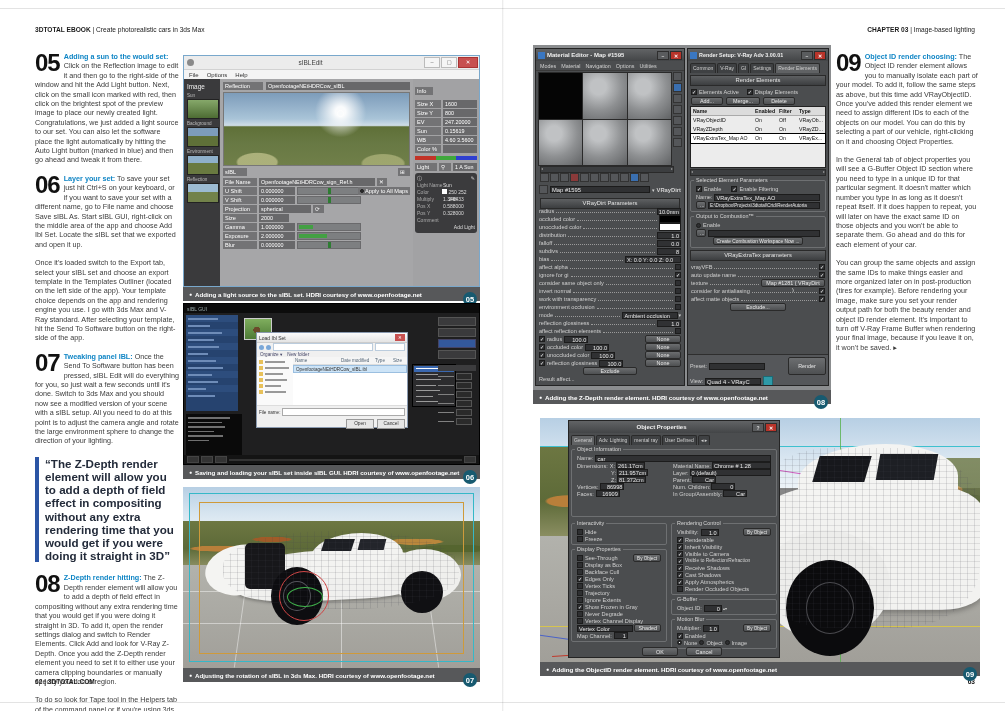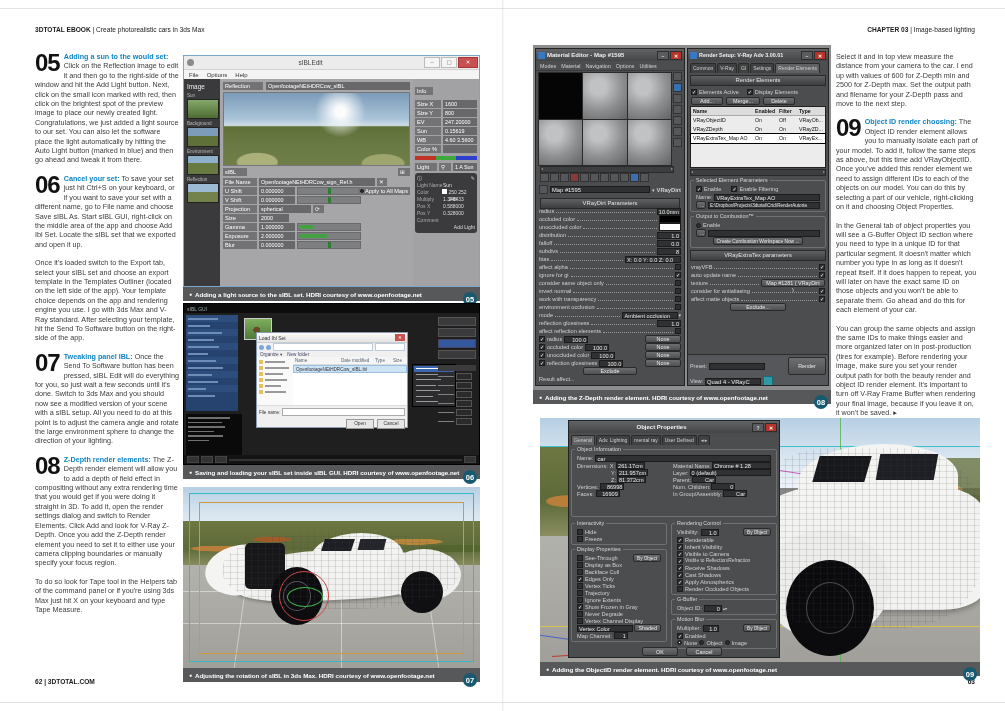--- a/index.html
+++ b/index.html
@@ -185,32 +185,33 @@
   <div class="footer" style="right:30px;">63</div>
 
   <div class="col" style="left:35px;top:52px;">
     <div class="step">
       <span class="stepnum">05</span>
       <span class="stephead">Adding a sun to the would set:</span>
       <span>Click on the Reflection image to edit it and then go to the right-side of the window and hit the Add Light button. Next, click on the small icon marked with red, then click on the brightest spot of the preview image to place our newly created light. Congratulations, we just added a light source to our set. You can also let the software place the light automatically by hitting the Auto Light button (marked in blue) and then go ahead and tweak it from there.</span>
     </div>
     <div class="step">
       <span class="stepnum">06</span>
-      <span class="stephead">Cancel your set:</span>
+      <span class="stephead">Layer your set:</span>
       <span>To save your set just hit Ctrl+S on your keyboard, or if you want to save your set with a different name, go to File name and choose Save sIBL As. Start sIBL GUI, right-click on the middle area of the app and choose Add Ibl Set. Locate the sIBL set that we exported and open it up.</span>
     </div>
     <div class="para">Once it's loaded switch to the Export tab, select your sIBL set and choose an export template in the Templates Outliner (located on the left side of the app). Your template choice depends on the app and rendering engine you use. I go with 3ds Max and V-Ray standard. After selecting your template, hit the Send To Software button on the right-side of the app.</div>
     <div class="step">
       <span class="stepnum">07</span>
       <span class="stephead">Tweaking panel IBL:</span>
       <span>Once the Send To Software button has been pressed, sIBL Edit will do everything for you, so just wait a few seconds until it's done. Switch to 3ds Max and you should now see a modified version of your scene with a sIBL setup. All you need to do at this point is to adjust the camera angle and rotate the large environment sphere to change the direction of your lighting.</span>
     </div>
+    <div class="quote">“The Z-Depth render element will allow you to add a depth of field effect in compositing without any extra rendering time that you would get if you were doing it straight in 3D”</div>
     <div class="step">
       <span class="stepnum">08</span>
-      <span class="stephead">Z-Depth render elements:</span>
+      <span class="stephead">Z-Depth render hitting:</span>
       <span>The Z-Depth render element will allow you to add a depth of field effect in compositing without any extra rendering time that you would get if you were doing it straight in 3D. To add it, open the render settings dialog and switch to Render Elements. Click Add and look for V-Ray Z-Depth. Once you add the Z-Depth render element you need to set it to either use your camera clipping boundaries or manually specify your focus region.</span>
     </div>
     <div class="para">To do so look for Tape tool in the Helpers tab of the command panel or if you're using 3ds Max just hit X on your keyboard and type Tape Measure.</div>
   </div>
 
   <div class="fig" id="fig05" style="left:183px;top:55px;width:297px;height:246px;">
     <div class="figimg">
       <div class="wl8">
         <div class="tb8">
           <span class="appico"></span>
@@ -595,21 +596,20 @@
       </div>
     </div>
     <div class="capbar">
         <span class="capdot">●</span>
         <span>Adjusting the rotation of sIBL in 3ds Max. HDRI courtesy of www.openfootage.net</span>
       </div>
     <div class="badge">07</div>
   </div>
 
   <div class="col" style="left:836px;top:52px;width:142px;">
-    <div class="para">Select it and in top view measure the distance from your camera to the car. I end up with values of 600 for Z-Depth min and 2500 for Z-Depth max. Set the output path and filename for your Z-Depth pass and move to the next step.</div>
     <div class="step">
       <span class="stepnum">09</span>
       <span class="stephead">Object ID render choosing:</span>
       <span>The Object ID render element allows you to manually isolate each part of your model. To add it, follow the same steps as above, but this time add VRayObjectID. Once you've added this render element we need to assign different IDs to each of the objects on our model. You can do this by selecting a part of our vehicle, right-clicking on it and choosing Object Properties.</span>
     </div>
     <div class="para">In the General tab of object properties you will see a G-Buffer Object ID section where you need to type in a unique ID for that particular segment. It doesn't matter which number you type in as long as it doesn't repeat itself. If it does happen to repeat, you will later on have the exact same ID on those objects and you won't be able to separate them. Go ahead and do this for each element of your car.</div>
     <div class="para">You can group the same objects and assign the same IDs to make things easier and more organized later on in post-production (tires for example). Before rendering your image, make sure you set your render output path for both the beauty render and object ID render element. It's important to turn off V-Ray Frame Buffer when rendering your final image, because if you leave it on, it won't be saved. ▸</div>
   </div>
 
   <div class="fig" id="fig08" style="left:533px;top:45px;width:298px;height:359px;">

